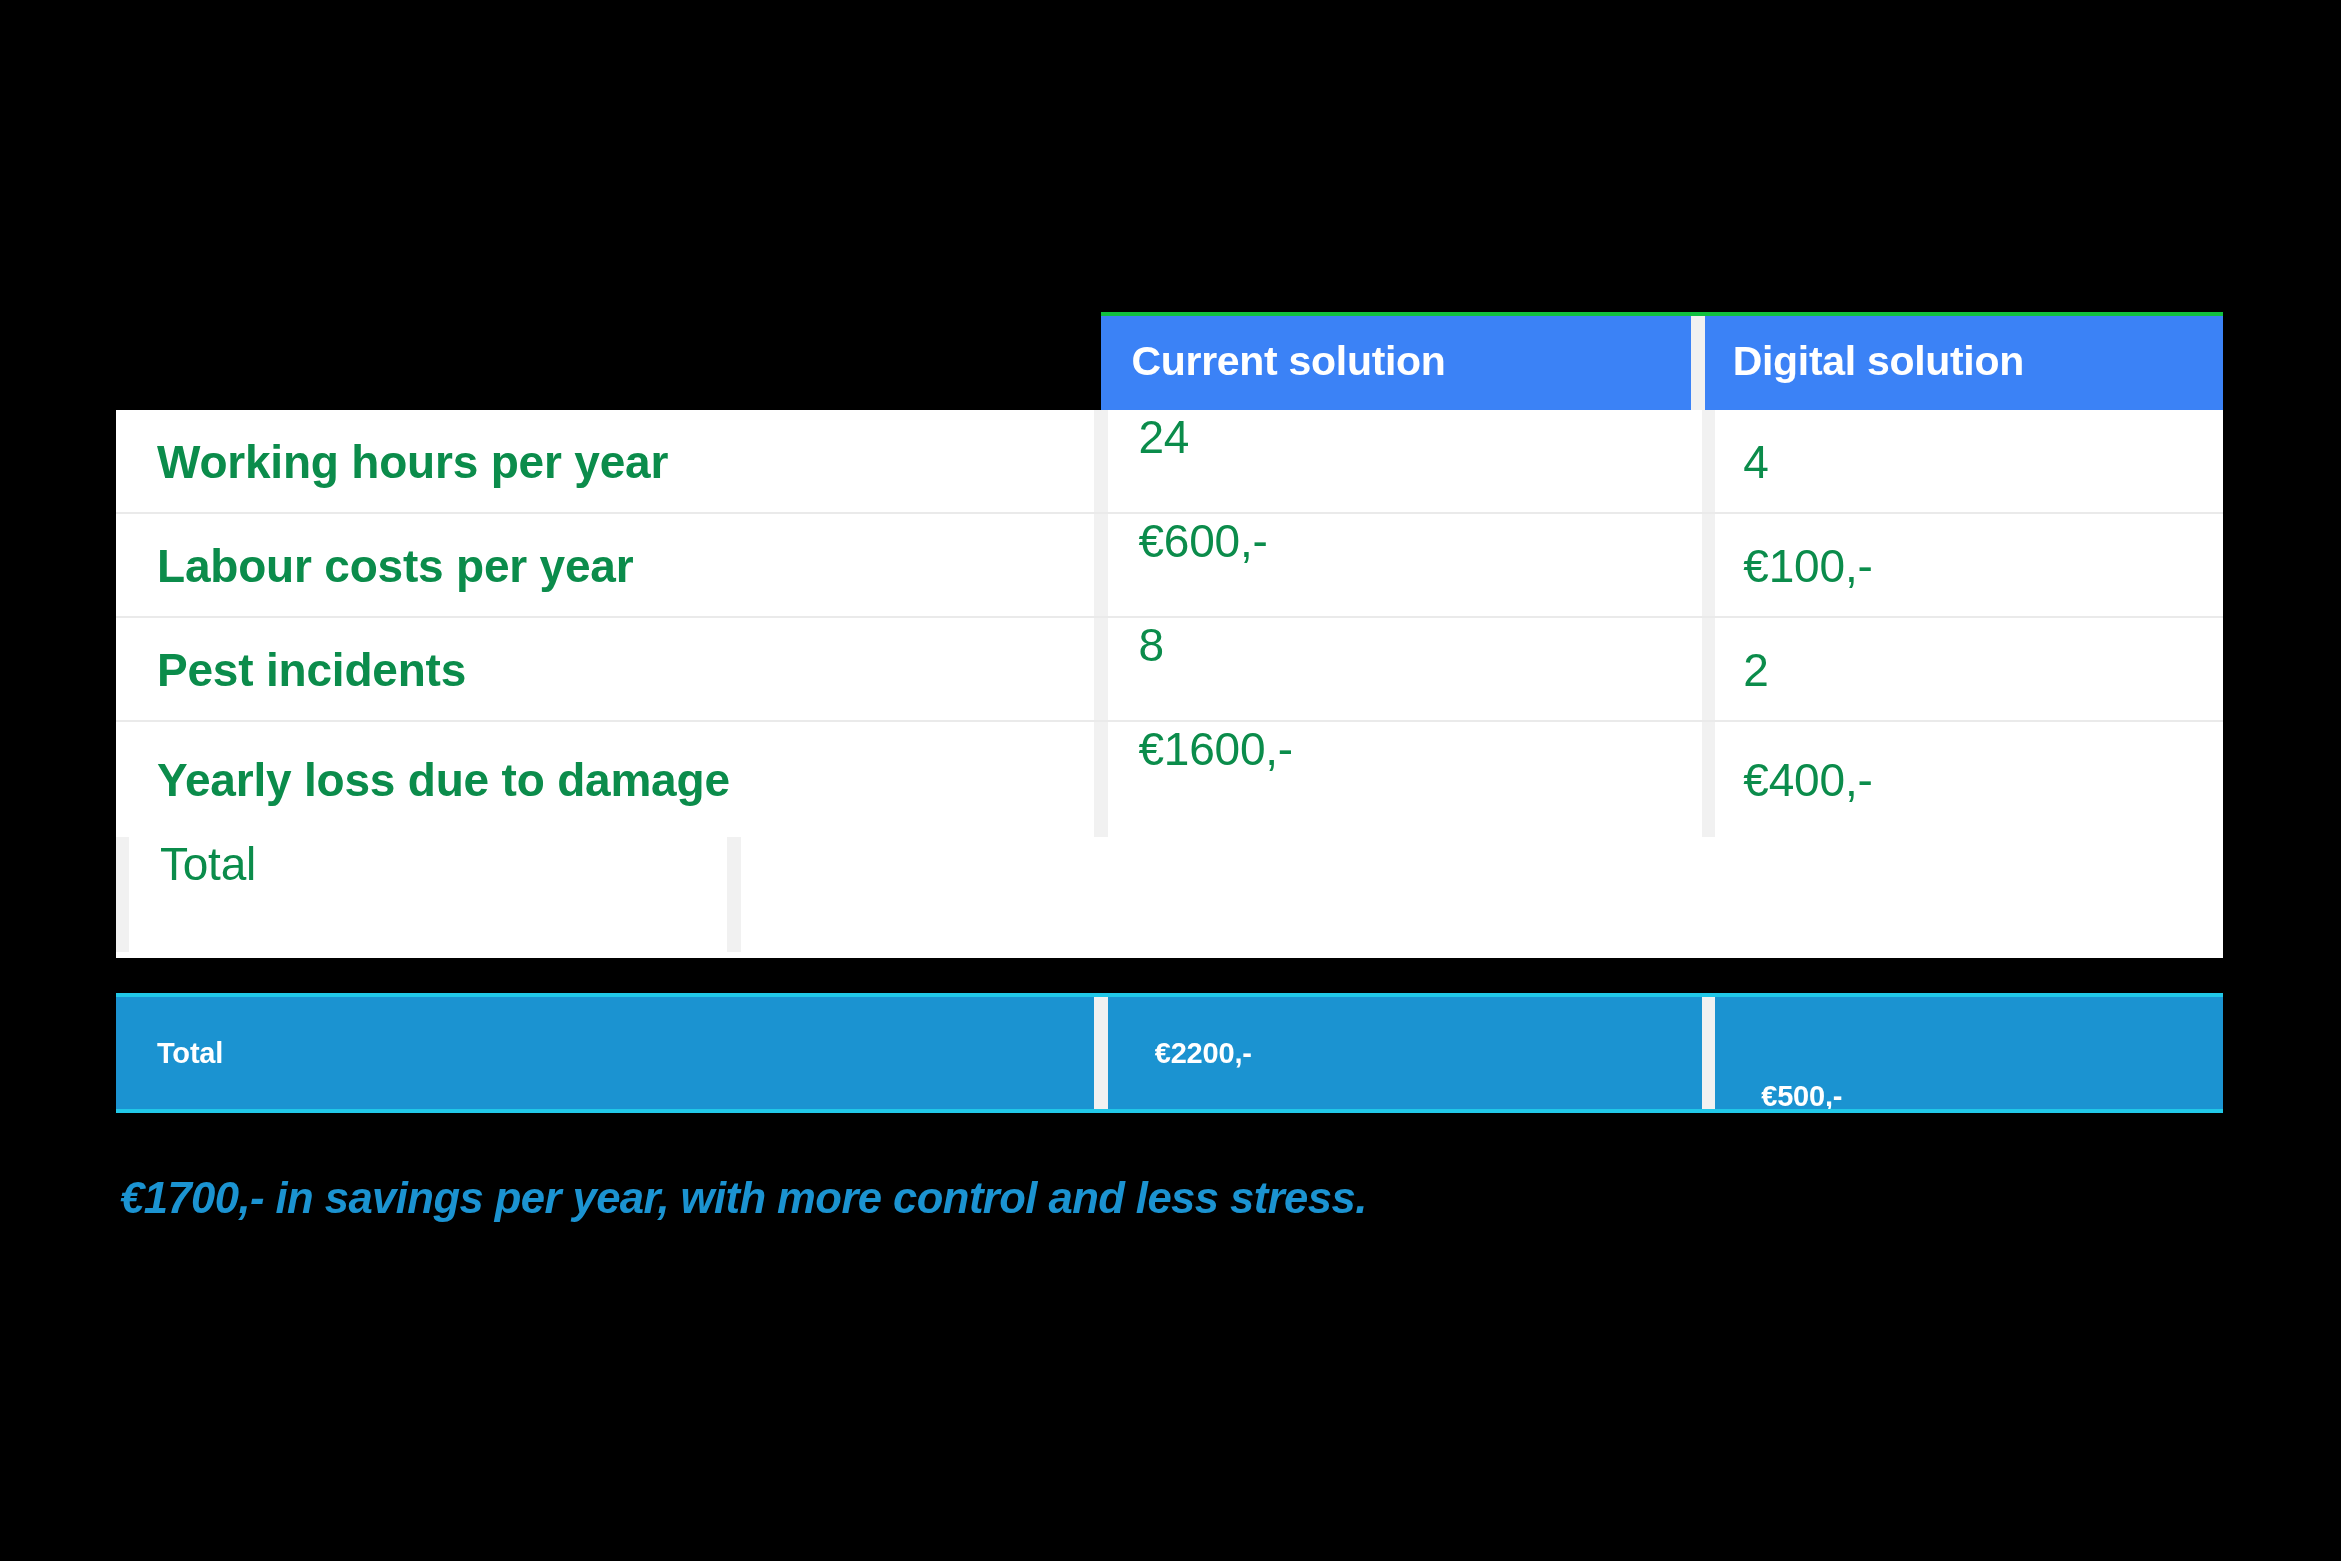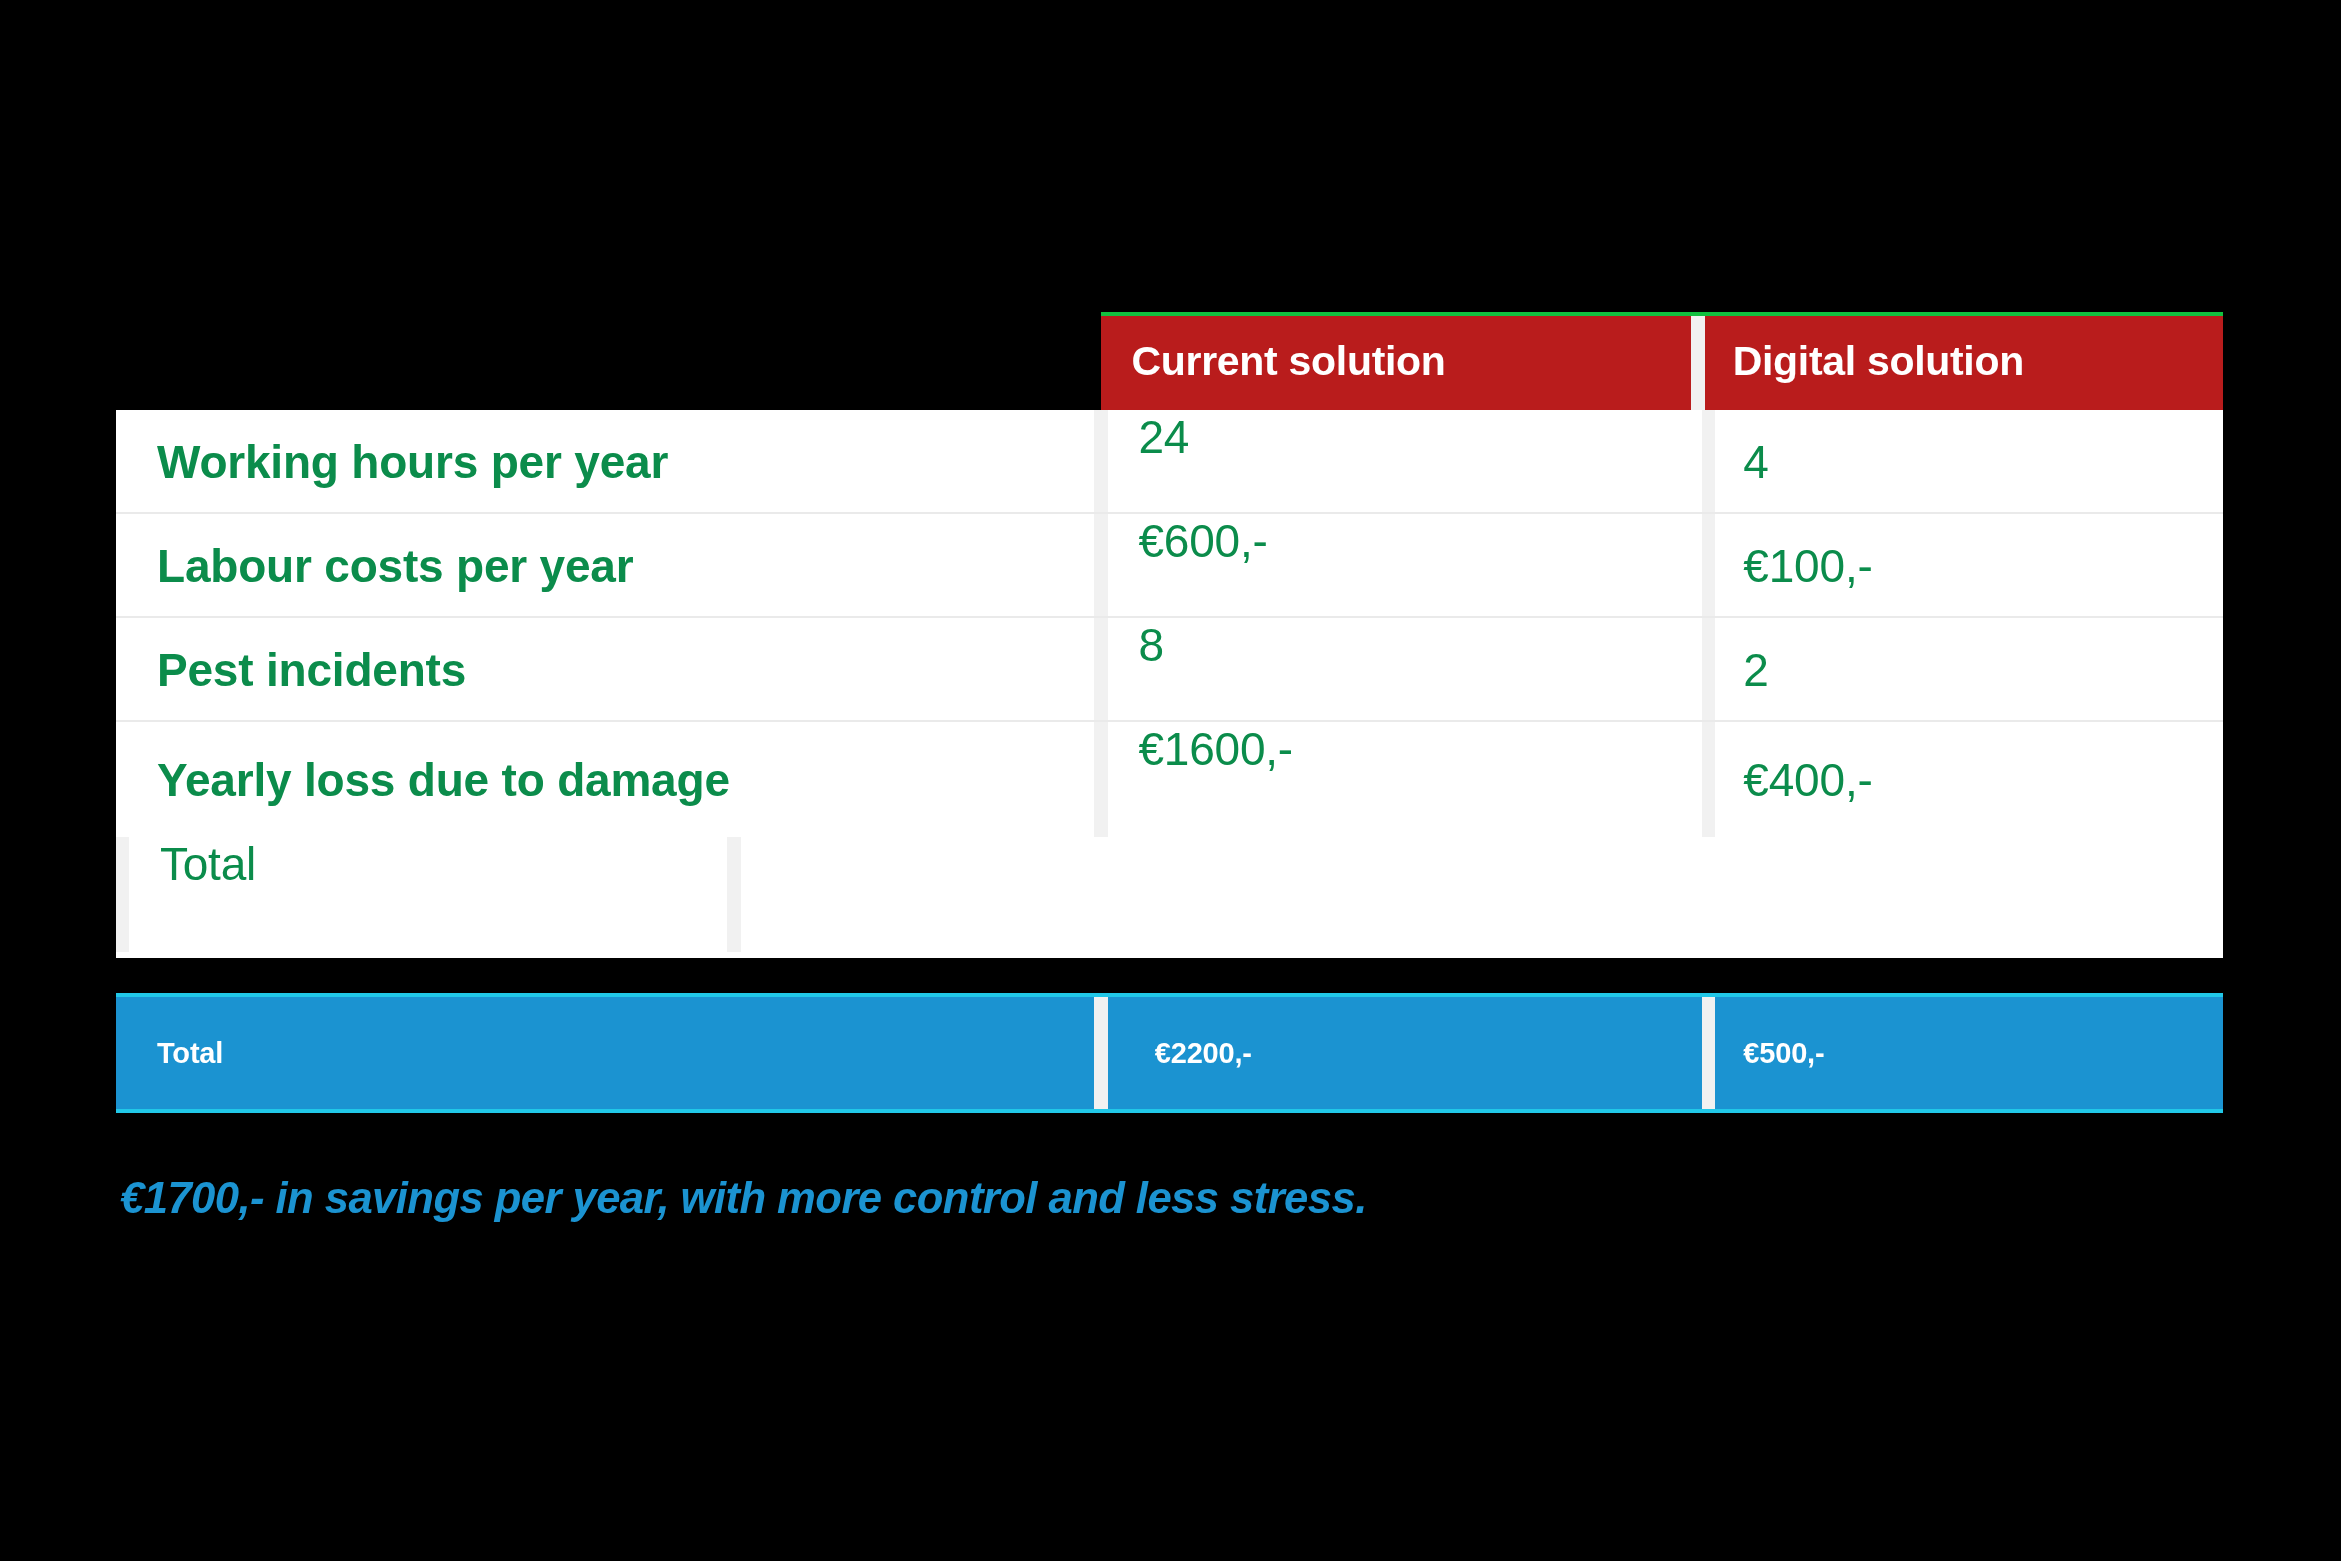--- a/index.html
+++ b/index.html
@@ -39,21 +39,21 @@
     
     content: "";
     position: absolute;
     left: 0; top: 0;
     width: 100%;
     height: 4.3px;
     background: #11c13f;
   }
   .head-cell {
     height: 100%;
-    background: #b91c1c;
+    background: #3b82f6;
     display: flex;
     align-items: center;
     box-sizing: border-box;
   }
   .head-cell.current { width: 598px; padding-left: 30.5px; }
   .head-cell.digital { width: 525px; padding-left: 28px; }
   .head-gap {
     width: 13.4px;
     height: 100%;
     background: #f1f1f1;
@@ -163,21 +163,21 @@
   }
   .total-cell {
     height: 100%;
     background: #1b93d1;
     display: flex;
     align-items: center;
     box-sizing: border-box;
   }
   .total-cell.label { width: 985px; padding-left: 41px; }
   .total-cell.current { width: 598px; padding-left: 47px; text-align: center; }
-  .total-cell.digital { width: 511px; padding-left: 28px; }
+  .total-cell.digital { width: 511px; padding-left: 46px; align-items: flex-end; }
   .total-gap {
     width: 13.4px;
     height: 100%;
     background: #f1f1f1;
     flex: 0 0 13.4px;
   }
   .total-text {
     color: #ffffff;
     font-size: 29px;
     font-weight: bold;

